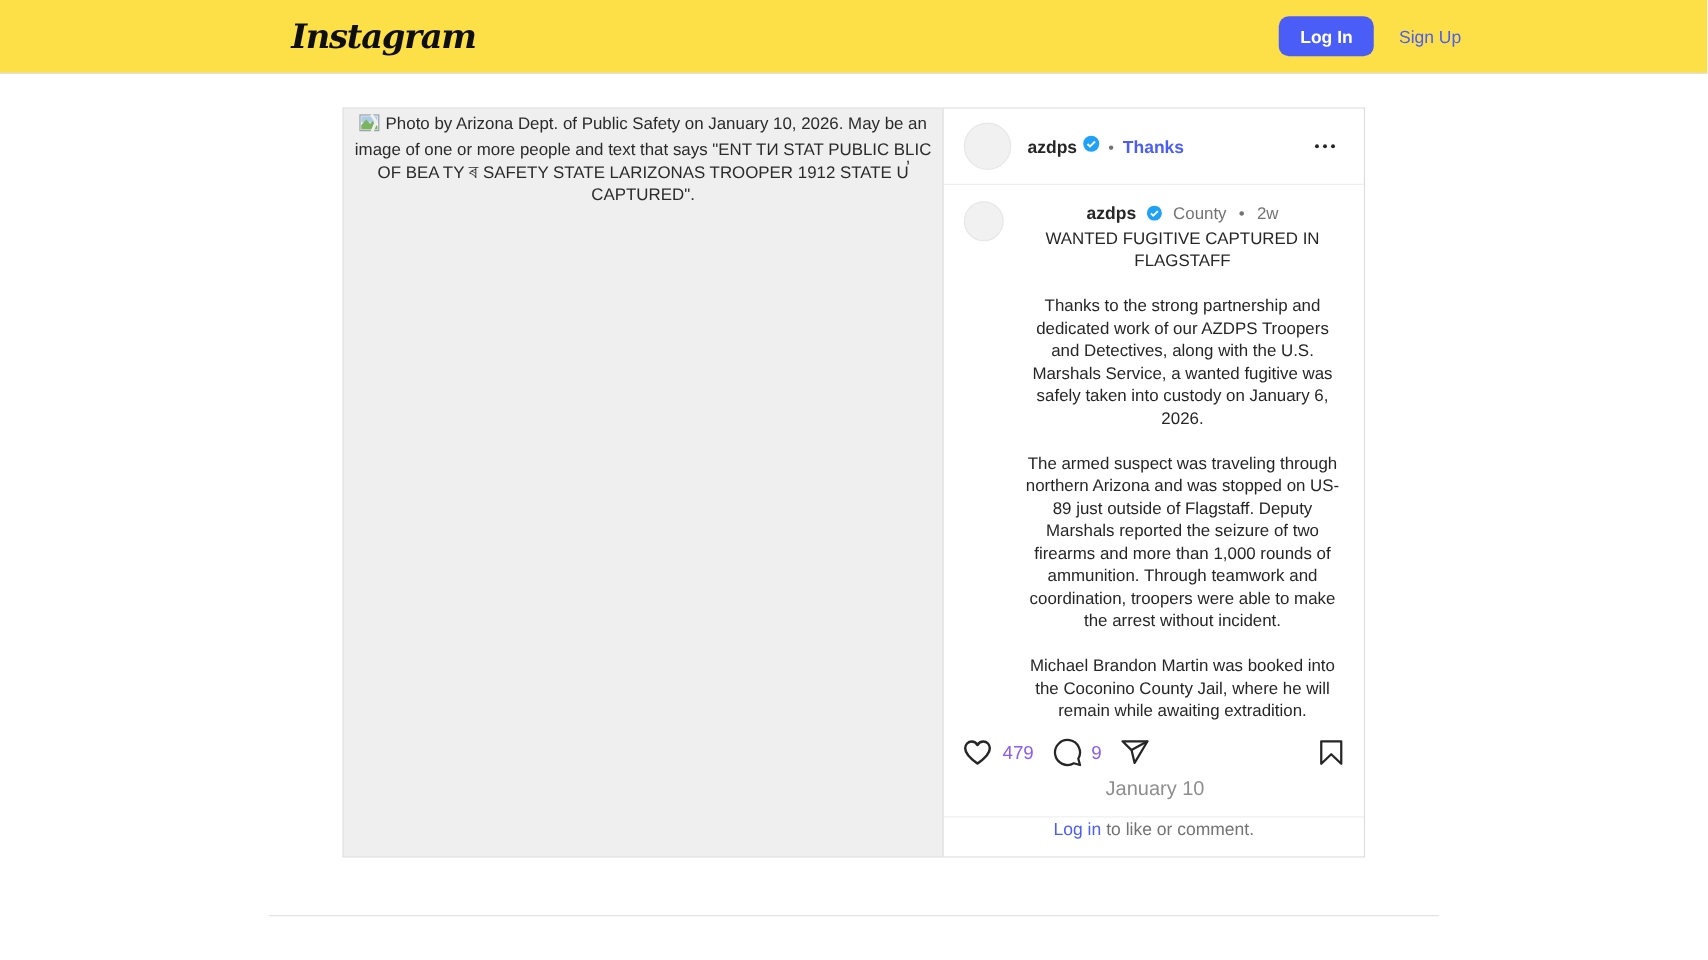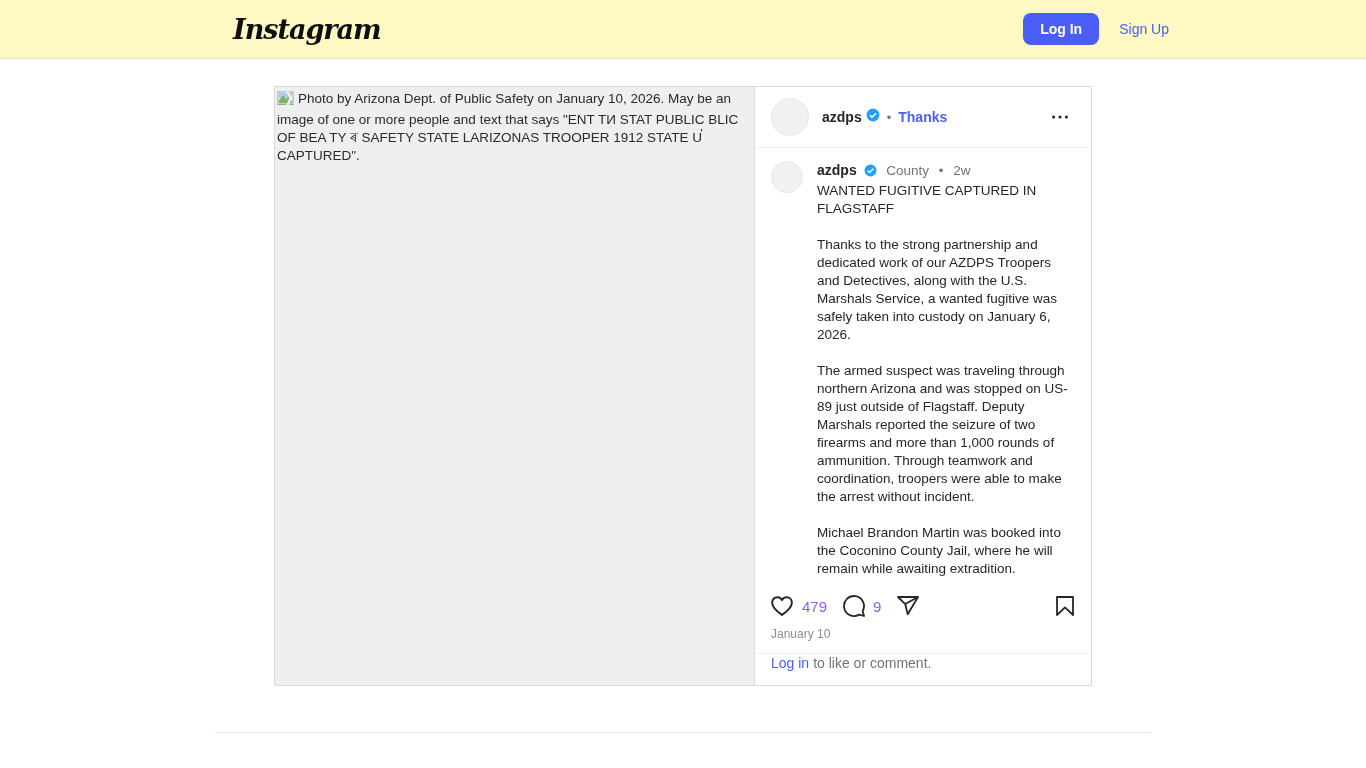--- a/index.html
+++ b/index.html
@@ -6,36 +6,36 @@
   html, body { width: 1366px; height: 768px; }
   body {
     background: #fff;
     font-family: "Liberation Sans", sans-serif;
     color: #262626;
     overflow: hidden;
   }
   a { text-decoration: none; }
 
   
-  .navbar { height: 59px; border-bottom: 1px solid #e0e0e0; display: flex; background:#fef9c3;padding-left:36px; }
+  .navbar { height: 59px; border-bottom: 1px solid #e0e0e0; display: flex; background:#fde047;padding-left:36px; }
   .nav-inner { width: 936px; margin: 0 auto; display: flex; align-items: center; justify-content: space-between; }
   .logo {
     font-family: "DejaVu Serif", serif;
     font-style: italic; font-weight: 700;
     font-size: 27px; color: #0f0f0f; letter-spacing: -1px; cursor: pointer;
   }
   .nav-actions { display: flex; align-items: center; gap: 20px; }
   .btn-login {
     background: #4a5df6; color: #fff; border: none; border-radius: 8px;
     padding: 8px 17px; font-size: 14px; font-weight: 700; font-family: inherit; cursor: pointer;
   }
   .signup { color: #4a5df6; font-size: 14px; font-weight: 400; cursor: pointer; }
 
   
-  .post-wrap { width: 936px; margin: 27px auto 0; }
+  .post-wrap { width: 936px; margin: 27px auto 0; text-align: center; }
   .post-card { width: 818px; height: 600px; margin: 0 auto; border: 1px solid #dbdbdb; display: flex; background: #fff; }
 
   .media-pane {
     width: 480px; background: #efefef; border-right: 1px solid #dbdbdb;
     padding: 3px 2px; font-size: 13.5px; line-height: 18px; color: #2a2a2a; overflow: hidden;
   }
   .broken-icon { display: inline-block; vertical-align: -3px; margin-right: 3px; }
 
   .info-pane { flex: 1; display: flex; flex-direction: column; background: #fff; min-width: 0; }
 
@@ -57,21 +57,21 @@
   .cap-head .m2 { margin-left: 6px; margin-right: 6px; }
   .cap p { margin: 0; }
   .cap p.para { margin-top: 18px; }
 
   .actions { padding: 8px 14px 0 14px; flex: none; }
   .action-row { display: flex; align-items: center; }
   .icon-btn { display: flex; align-items: center; cursor: pointer; color: #262626; }
   .count { font-size: 15px; margin-left: 7px; color: #8b5cf6; }
   .gap { margin-left: 15px; }
   .save-btn { margin-left: auto; }
-  .date { color: #8e8e8e; font-size: 12px; margin: 8px 0 12px 2px; }
+  .date { color: #8e8e8e; font-size: 16px; margin: 8px 0 12px 2px; }
 
   .login-row { border-top: 1px solid #efefef; padding: 1px 16px 14px; font-size: 14px; color: #737373; flex: none; }
   .login-row a { color: #4a5df6; cursor: pointer; margin-right: 4px; }
 
   .footer-divider { width: 936px; margin: 46px auto 0; border-top: 1px solid #e3e3e3; height: 0; }
 </style>
 </head>
 <body>
 
 <header class="navbar">

